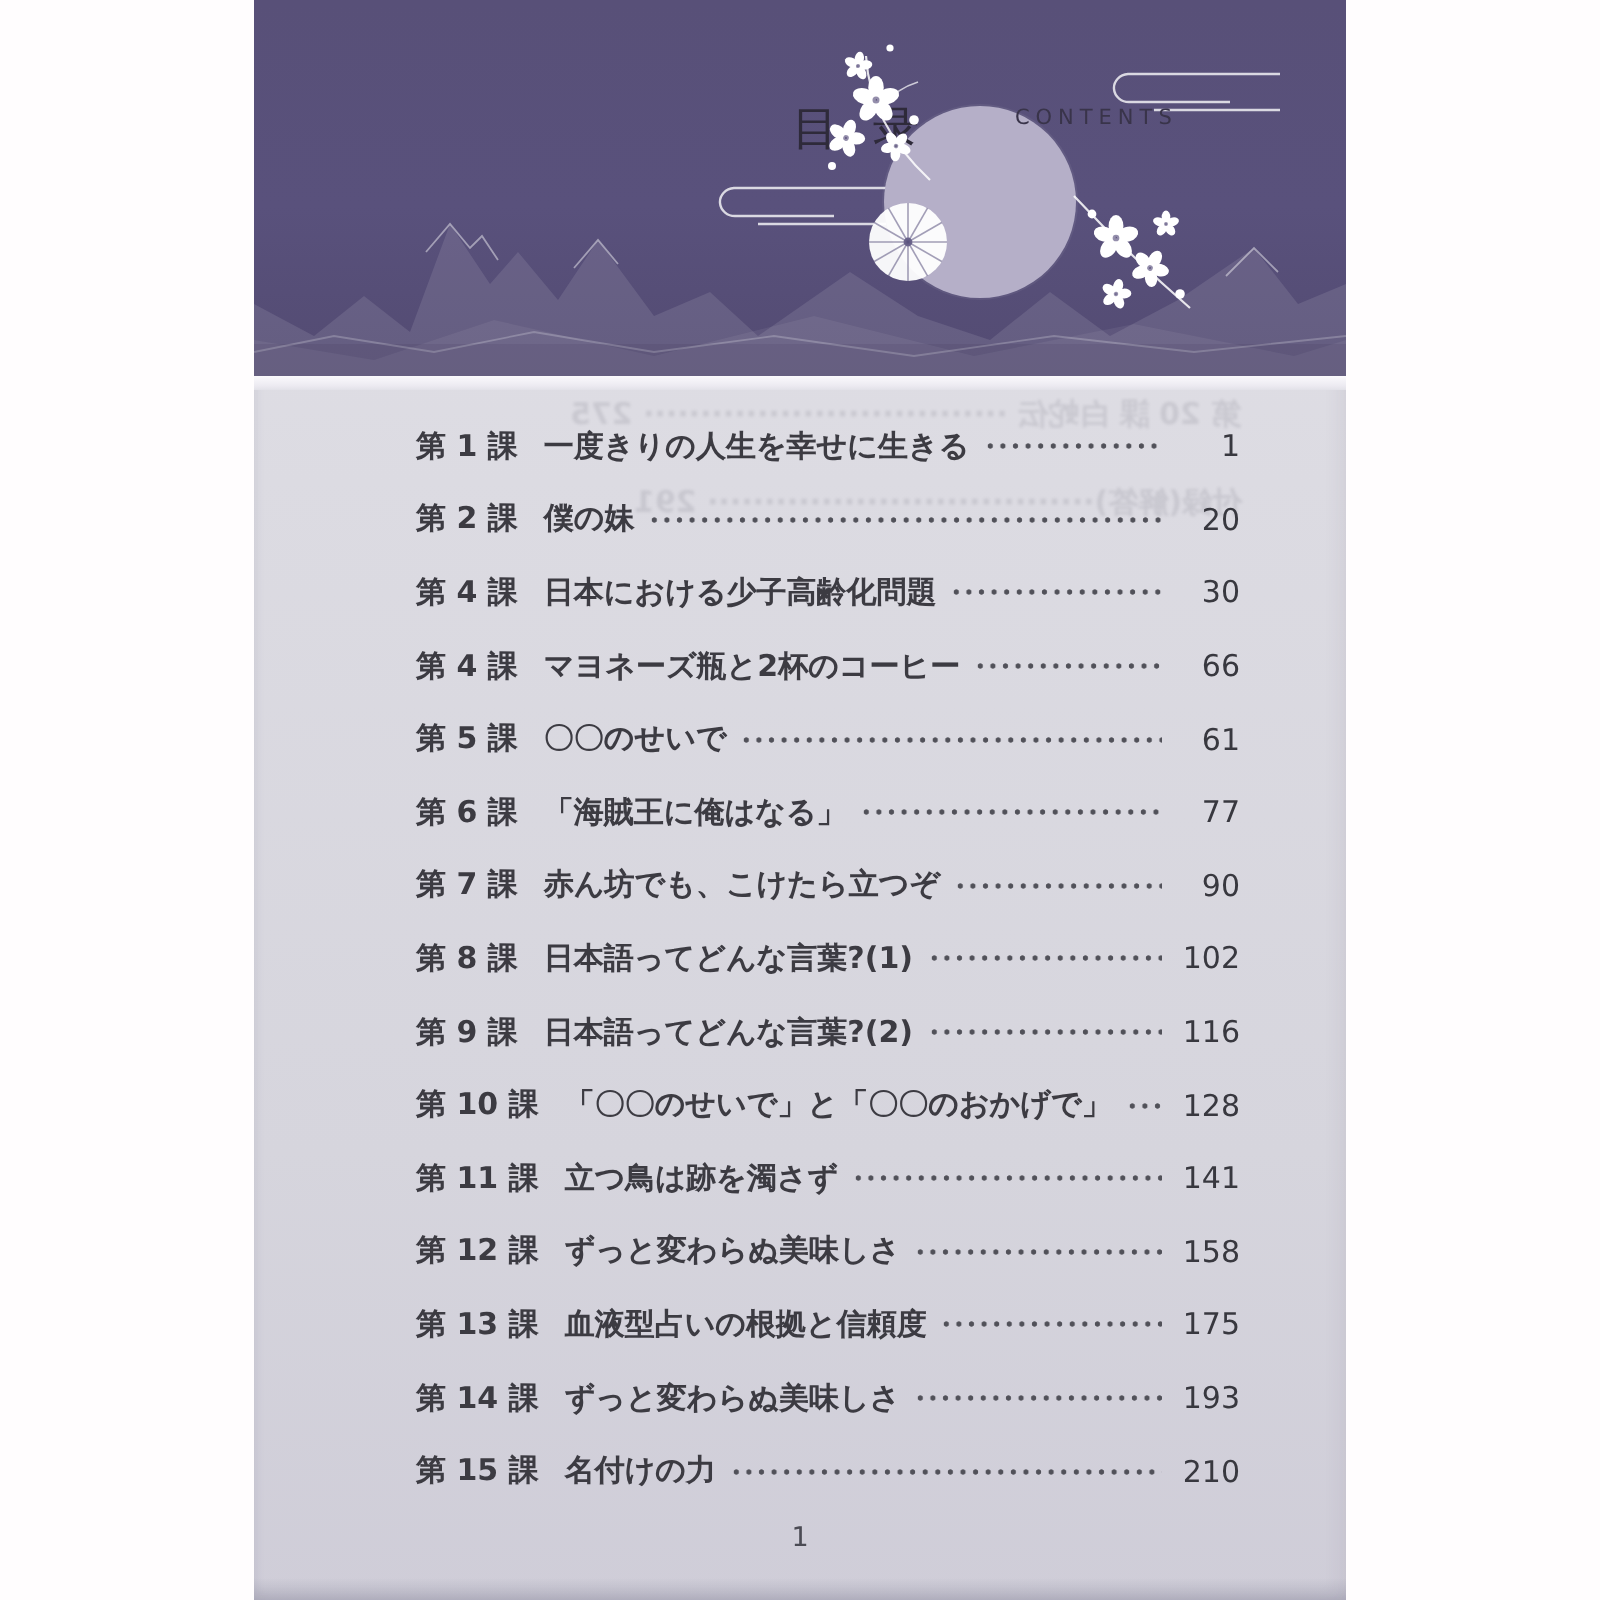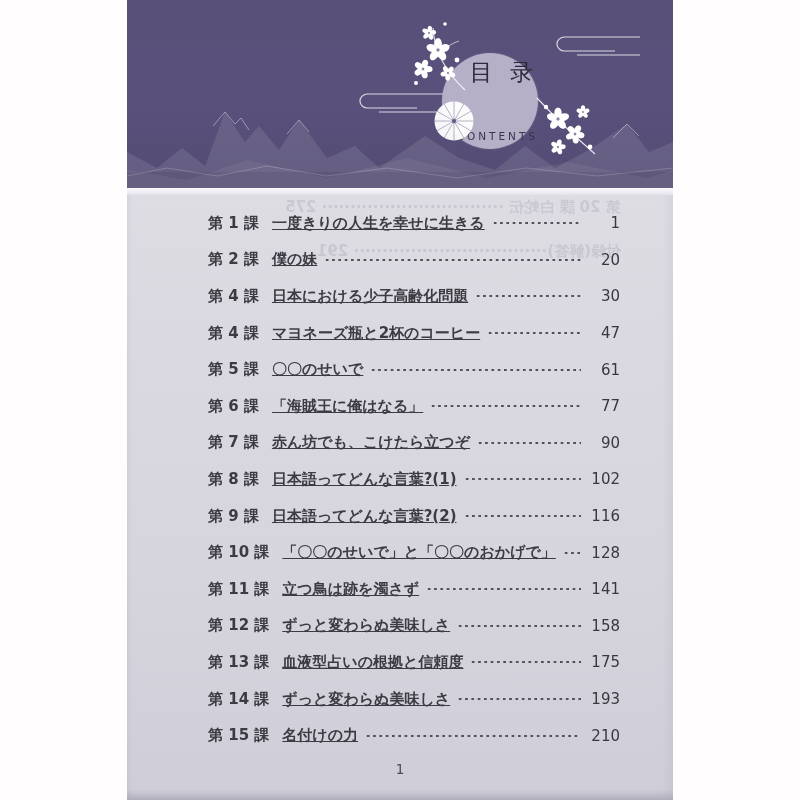--- a/index.html
+++ b/index.html
@@ -23,21 +23,21 @@
   .banner{
     position:relative;width:546px;height:188px;overflow:hidden;
     background:linear-gradient(180deg,#585078 0%,#59517c 55%,#534b72 100%);
   }
   .banner .deco{position:absolute;left:0;top:0;width:546px;height:188px;}
   .banner .bg{z-index:1;}
   .banner .fg{z-index:3;pointer-events:none;}
   .title-circle{
     position:absolute;z-index:2;left:315px;top:53px;width:96px;height:96px;
     border-radius:50%;background:#b5afc8;
-    display:flex;flex-direction:column;align-items:flex-end;justify-content:center;
+    display:flex;align-items:flex-start;justify-content:center;
     box-shadow:0 0 0 1px rgba(255,255,255,.06);
     gap:40px;
   }
   .title-zh{
     font-family:"DejaVu Serif","Liberation Serif",serif;
     font-size:23px;color:#2e2a3a;letter-spacing:5px;text-indent:5px;
     line-height:1.1;margin-bottom:5px;white-space:nowrap;
   }
   .title-en{
     font-size:10.5px;color:#39344a;letter-spacing:3px;text-indent:3px;white-space:nowrap;
@@ -57,21 +57,21 @@
   
   .toc{
     list-style:none;margin:0;position:relative;z-index:2;
     padding:10px 53px 0 81px;
   }
   .toc li{
     display:flex;align-items:center;height:36.6px;
     font-size:15px;color:#3c3b42;white-space:nowrap;
   }
   .lbl{font-weight:600;margin-right:13px;flex:none;text-align:center;}
-  .ttl{font-weight:600;flex:none;margin-right:7px;text-decoration:underline;}
+  .ttl{font-weight:600;flex:none;margin-right:7px;}
   .leader{
     flex:1;height:14px;margin-right:9px;min-width:14px;
     background-image:radial-gradient(circle,#515159 1.15px,rgba(0,0,0,0) 1.5px);
     background-size:6.3px 14px;background-repeat:repeat-x;background-position:left center;
   }
   .pg{flex:none;min-width:30px;text-align:right;font-weight:400;color:#38383f;}
   .footer{
     position:relative;z-index:2;text-align:center;margin-top:7px;
     font-size:13.5px;color:#4b4b54;
   }
@@ -195,21 +195,21 @@
     <span class="lbl">第 4 課</span>
     <span class="ttl">日本における少子高齢化問題</span>
     <span class="leader"></span>
     <span class="pg">30</span>
   </li>
 
   <li>
     <span class="lbl">第 4 課</span>
     <span class="ttl">マヨネーズ瓶と2杯のコーヒー</span>
     <span class="leader"></span>
-    <span class="pg">47</span>
+    <span class="pg">66</span>
   </li>
 
   <li>
     <span class="lbl">第 5 課</span>
     <span class="ttl">〇〇のせいで</span>
     <span class="leader"></span>
     <span class="pg">61</span>
   </li>
 
   <li>

